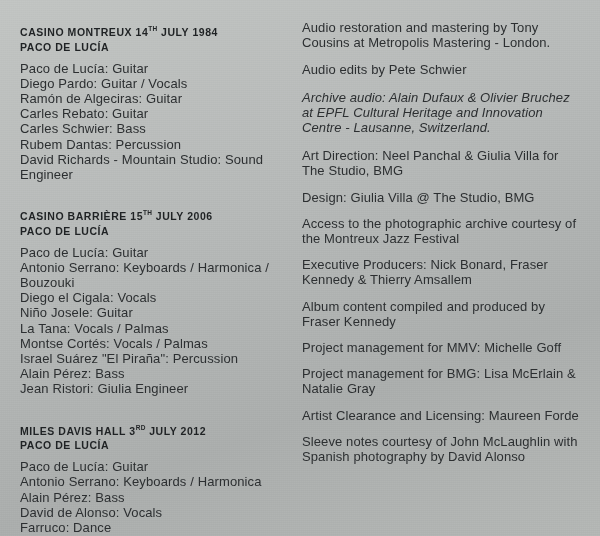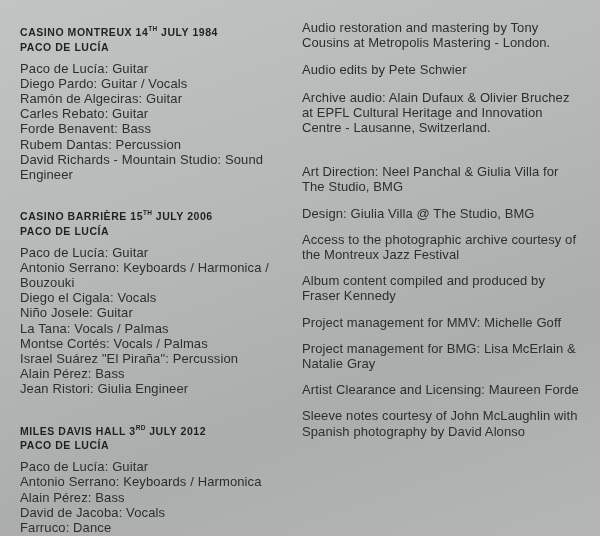--- a/index.html
+++ b/index.html
@@ -83,42 +83,43 @@
     font-size: 13px;
     line-height: 15.2px;
     letter-spacing: 0.1px;
     color: #2c2f31;
     margin: 0 0 12px 0;
   }
   .para.tight {
     margin-bottom: 11px;
   }
   .para.gap-lg {
-    margin-bottom: 29px;
+    margin-bottom: 13px;
+    font-style: italic;
   }
   .right-group-1 { margin-bottom: 5px; }
   .right-group-2 { margin-bottom: 6px; }
 </style>
 </head>
 <body>
 
 <div class="page">
   <div class="grain"></div>
 
   <div class="col-left">
 
     <div class="block">
       <div class="block-head"><span>CASINO MONTREUX 14</span><sup>TH</sup><span> JULY 1984</span></div>
       <div class="block-sub">PACO DE LUCÍA</div>
       <ul class="credit-list">
         <li>Paco de Lucía: Guitar</li>
         <li>Diego Pardo: Guitar / Vocals</li>
         <li>Ramón de Algeciras: Guitar</li>
         <li>Carles Rebato: Guitar</li>
-        <li>Forde Benavent: Bass</li>
+        <li>Carles Schwier: Bass</li>
         <li>Rubem Dantas: Percussion</li>
         <li>David Richards - Mountain Studio: Sound Engineer</li>
       </ul>
     </div>
 
     <div class="block">
       <div class="block-head"><span>CASINO BARRIÈRE 15</span><sup>TH</sup><span> JULY 2006</span></div>
       <div class="block-sub">PACO DE LUCÍA</div>
       <ul class="credit-list">
         <li>Paco de Lucía: Guitar</li>
@@ -133,21 +134,21 @@
       </ul>
     </div>
 
     <div class="block">
       <div class="block-head"><span>MILES DAVIS HALL 3</span><sup>RD</sup><span> JULY 2012</span></div>
       <div class="block-sub">PACO DE LUCÍA</div>
       <ul class="credit-list">
         <li>Paco de Lucía: Guitar</li>
         <li>Antonio Serrano: Keyboards / Harmonica</li>
         <li>Alain Pérez: Bass</li>
-        <li>David de Jacoba: Vocals</li>
+        <li>David de Alonso: Vocals</li>
         <li>Farruco: Dance</li>
         <li>Israel Suárez "El Piraña": Percussion</li>
         <li>Duquende: Vocals</li>
         <li>Antonia Sánchez: 2nd Guitar</li>
 
       </ul>
     </div>
 
   </div>
 
@@ -159,20 +160,21 @@
       <p class="para gap-lg">Archive audio: Alain Dufaux &amp; Olivier Bruchez at EPFL Cultural Heritage and Innovation Centre - Lausanne, Switzerland.</p>
     </div>
 
     <div class="right-group-2">
       <p class="para tight">Art Direction: Neel Panchal &amp; Giulia Villa for The Studio, BMG</p>
       <p class="para tight">Design: Giulia Villa @ The Studio, BMG</p>
       <p class="para tight">Access to the photographic archive courtesy of the Montreux Jazz Festival</p>
     </div>
 
     <div>
+      <p class="para tight">Executive Producers: Nick Bonard, Fraser Kennedy &amp; Thierry Amsallem</p>
       <p class="para tight">Album content compiled and produced by Fraser Kennedy</p>
       <p class="para tight">Project management for MMV: Michelle Goff</p>
       <p class="para tight">Project management for BMG: Lisa McErlain &amp; Natalie Gray</p>
       <p class="para tight">Artist Clearance and Licensing: Maureen Forde</p>
       <p class="para tight">Sleeve notes courtesy of John McLaughlin with Spanish photography by David Alonso</p>
     </div>
 
   </div>
 </div>
 

